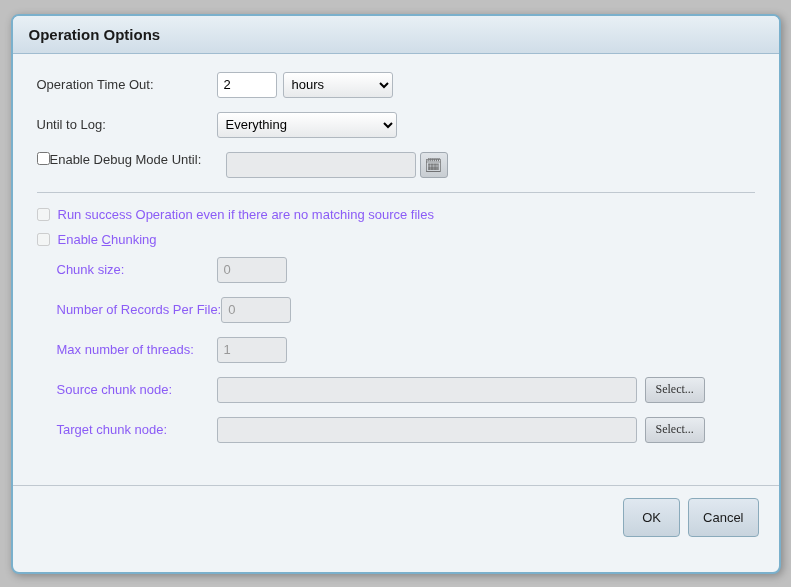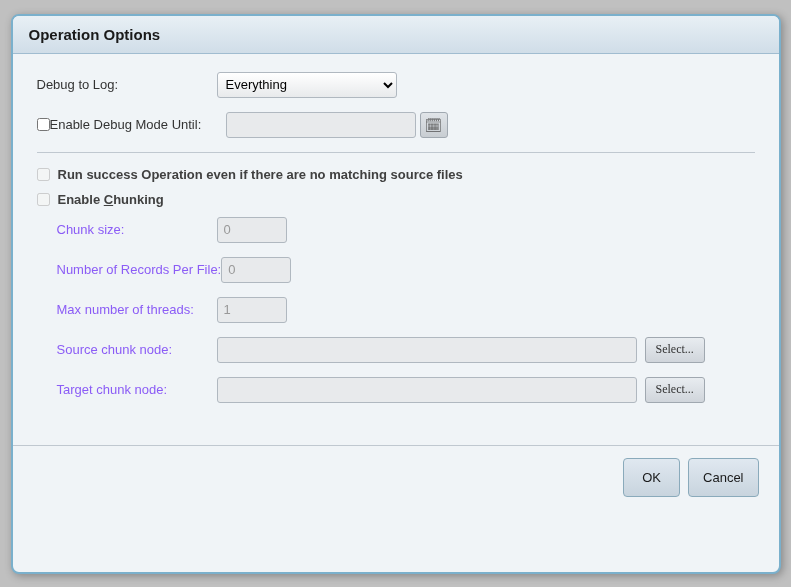--- a/index.html
+++ b/index.html
@@ -76,21 +76,21 @@
       margin-right: 6px;
     }
     .hours-select {
       width: 110px;
     }
     .whatlog-select {
       width: 180px;
     }
     .debug-row {
       display: flex;
-      align-items: center;
+      align-items: flex-start;
       margin-bottom: 14px;
     }
     .debug-date-input {
       width: 190px;
       margin-left: 6px;
       background: #e8eaec;
     }
     .calendar-btn {
       width: 28px;
       height: 26px;
@@ -113,22 +113,21 @@
     .checkbox-row {
       display: flex;
       align-items: center;
       margin-bottom: 10px;
     }
     .checkbox-row input[type="checkbox"] {
       margin-right: 8px;
     }
     .checkbox-label {
       font-size: 13px;
-      color: #404040;
-      font-weight: bold;
+      color: #8b5cf6;
     }
     .chunk-input {
       width: 70px;
       background: #e8eaec;
     }
     .hint-text {
       color: #555;
       font-size: 12px;
       margin-left: 200px;
       margin-bottom: 12px;
@@ -186,23 +185,32 @@
       text-decoration: underline;
     }
   </style>
 </head>
 <body>
 
 <div class="dialog">
   <div class="dialog-title">Operation Options</div>
   <div class="dialog-body">
 
-
-    <div class="form-row">
-      <span class="form-label">Debug to Log:</span>
+    <div class="form-row">
+      <span class="form-label">Operation Time Out:</span>
+      <input type="text" class="timeout-input" value="2" style="">
+      <select class="hours-select">
+        <option>hours</option>
+        <option>minutes</option>
+        <option>seconds</option>
+      </select>
+    </div>
+
+    <div class="form-row">
+      <span class="form-label">Until to Log:</span>
       <select class="whatlog-select">
         <option>Everything</option>
         <option>Errors Only</option>
         <option>Nothing</option>
       </select>
     </div>
 
     <div class="debug-row">
       <input type="checkbox" style="">
       <span class="form-label" style="min-width:170px;">Enable Debug Mode Until:</span>

